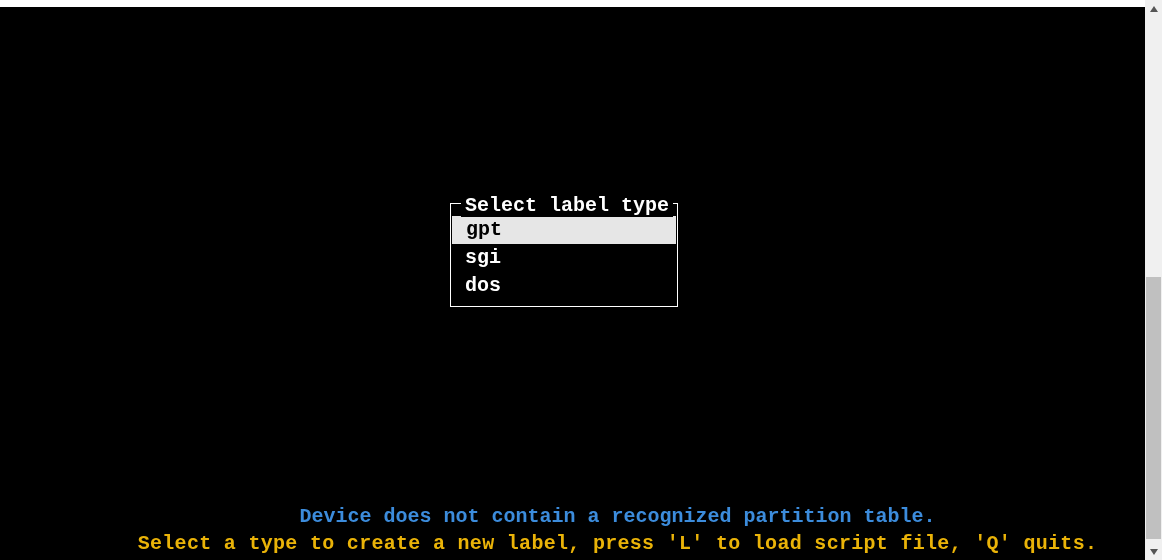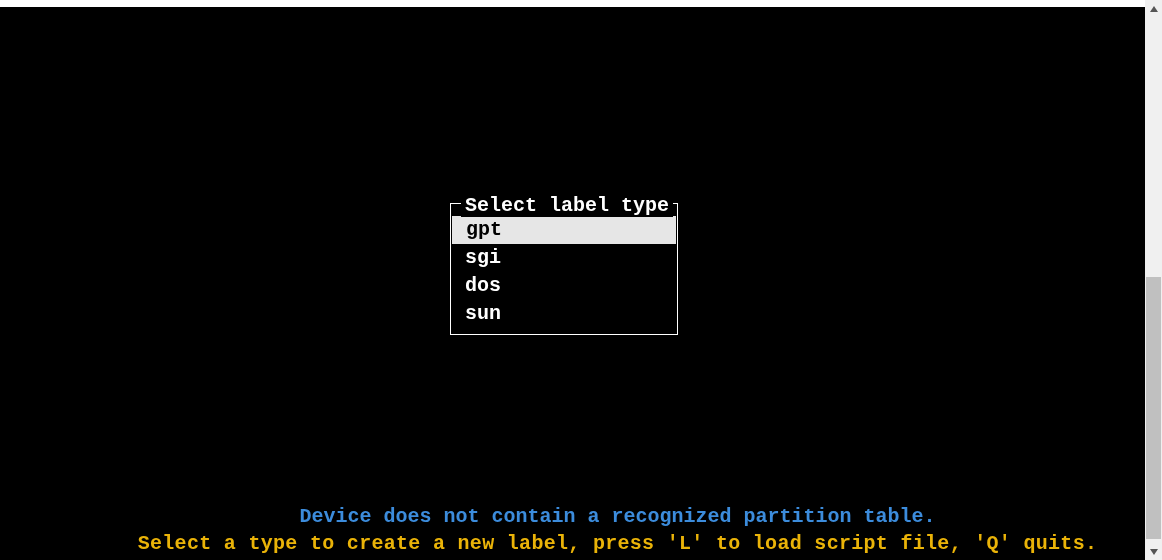--- a/index.html
+++ b/index.html
@@ -156,21 +156,20 @@
   <div class="dialog-box">
     <div class="dialog-title-wrapper">
       <span class="dialog-title-line-left"></span>
       <span class="dialog-title-text">Select label type</span>
       <span class="dialog-title-line-right"></span>
     </div>
     <div class="dialog-content">
       <div class="menu-item selected">gpt</div>
       <div class="menu-item">sgi</div>
       <div class="menu-item">dos</div>
-      <div class="menu-item">sun</div>
     </div>
   </div>
 
   <div class="status-area">
     <div class="status-line-1">Device does not contain a recognized partition table.</div>
     <div class="status-line-2">Select a type to create a new label, press 'L' to load script file, 'Q' quits.</div>
   </div>
 
 </div>
 

